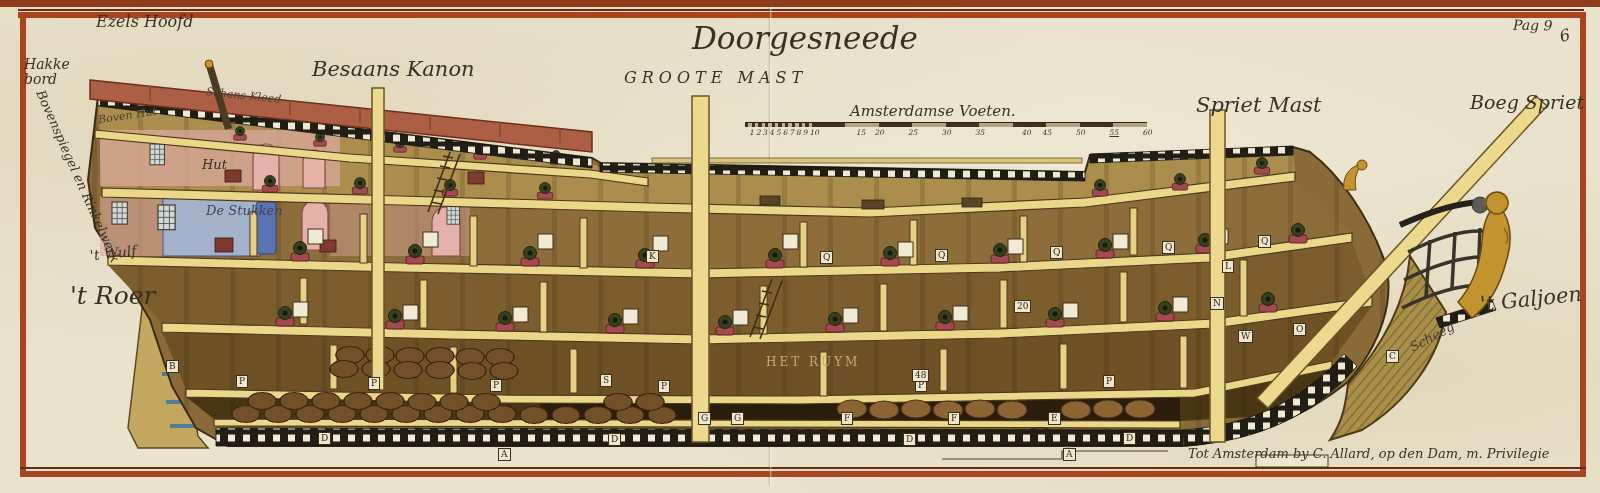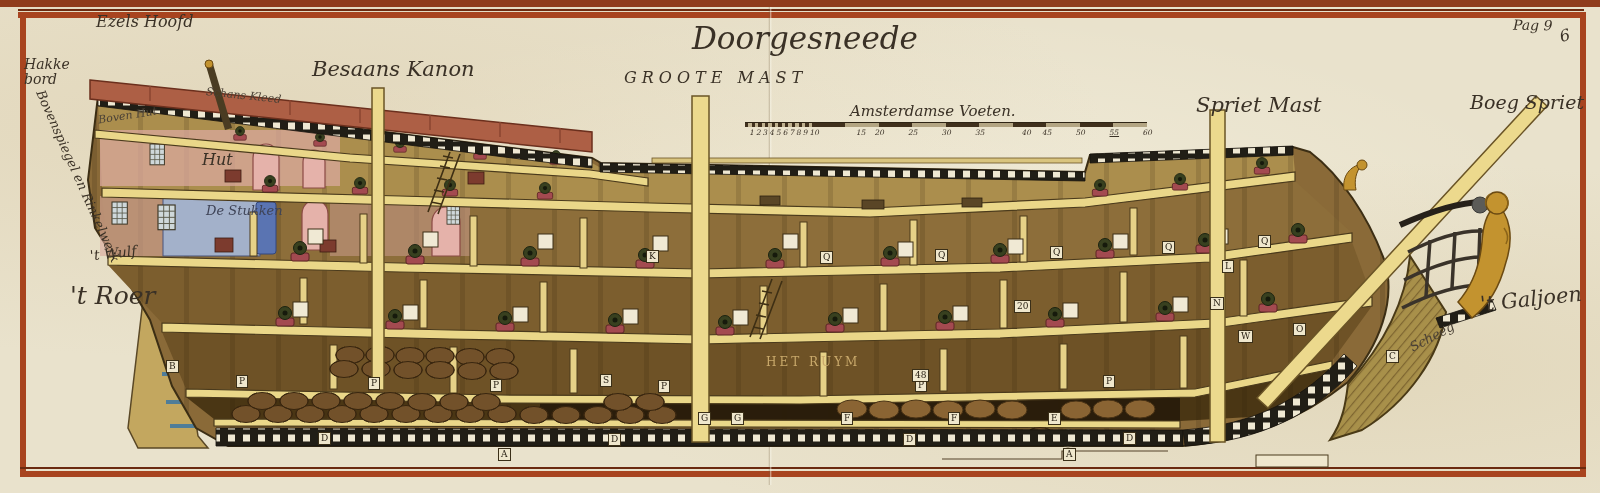--- a/index.html
+++ b/index.html
@@ -347,28 +347,29 @@
     <path d="M942,459 L1062,459 L1062,451 L1168,451" stroke="#55432a" fill="none" stroke-width="1.2"></path>
     <rect x="1256" y="455" width="72" height="12" fill="#efe7cd" stroke="#4a3a1c"></rect>
   </svg>
 
   <div class="title-row">
     <span class="lbl" style="position:static;font-size:31px">Doorgesneede</span>
   </div>
 
   <span class="lbl" style="left:1513px;top:18px;font-size:14px;transform:rotate(1deg)">Pag 9</span>
   <span class="lbl" style="left:1560px;top:28px;font-size:16px;transform:rotate(-14deg)">6</span>
+  <span class="lbl" style="left:1188px;top:447px;font-size:13px">Tot Amsterdam by C. Allard, op den Dam, m. Privilegie</span>
 
   <span class="lbl" style="left:96px;top:14px;font-size:16px">Ezels Hoofd</span>
   <span class="lbl" style="left:24px;top:57px;font-size:14px">Hakke
 bord</span>
   <span class="lbl" style="left:46px;top:88px;font-size:13px;transform:rotate(66deg);transform-origin:left top">Bovenspiegel en Rinkelwerk</span>
   <span class="lbl" style="left:98px;top:110px;font-size:11px;transform:rotate(-9deg);color:#4a4136">Boven Hut</span>
   <span class="lbl" style="left:206px;top:90px;font-size:11px;transform:rotate(6deg);color:#4a4136">Schans Kleed</span>
-  <span class="lbl" style="left:202px;top:152px;font-size:16px">Hut</span>
+  <span class="lbl" style="left:202px;top:158px;font-size:13px">Hut</span>
   <span class="lbl" style="left:206px;top:204px;font-size:13px;color:#3e4356">De Stukken</span>
   <span class="lbl" style="left:90px;top:246px;font-size:14px;transform:rotate(-6deg)">'t Wulf</span>
   <span class="lbl" style="left:70px;top:283px;font-size:25px">'t Roer</span>
   <span class="lbl" style="left:312px;top:58px;font-size:21px">Besaans Kanon</span>
   <span class="lbl" style="left:624px;top:70px;font-size:16px;letter-spacing:5px">GROOTE MAST</span>
   <span class="lbl" style="left:1196px;top:94px;font-size:21px">Spriet Mast</span>
   <span class="lbl" style="left:1470px;top:93px;font-size:19px">Boeg Spriet</span>
   <span class="lbl" style="left:1480px;top:288px;font-size:21px;transform:rotate(-6deg)">'t Galjoen</span>
   <span class="lbl" style="left:1408px;top:330px;font-size:13px;transform:rotate(-28deg);color:#4a4136">Scheeg</span>
   <span class="lbl" style="left:766px;top:356px;font-size:12px;letter-spacing:3px;color:#c9a96b;font-style:normal">HET RUYM</span>

